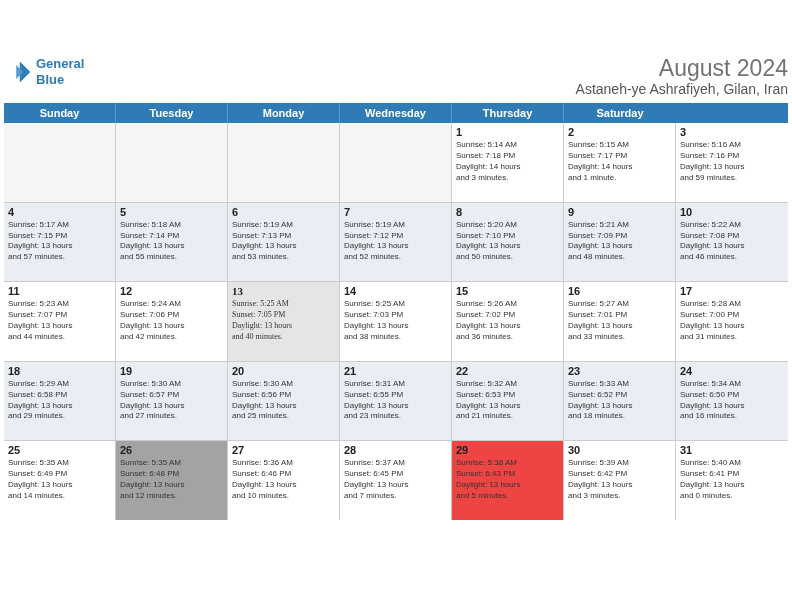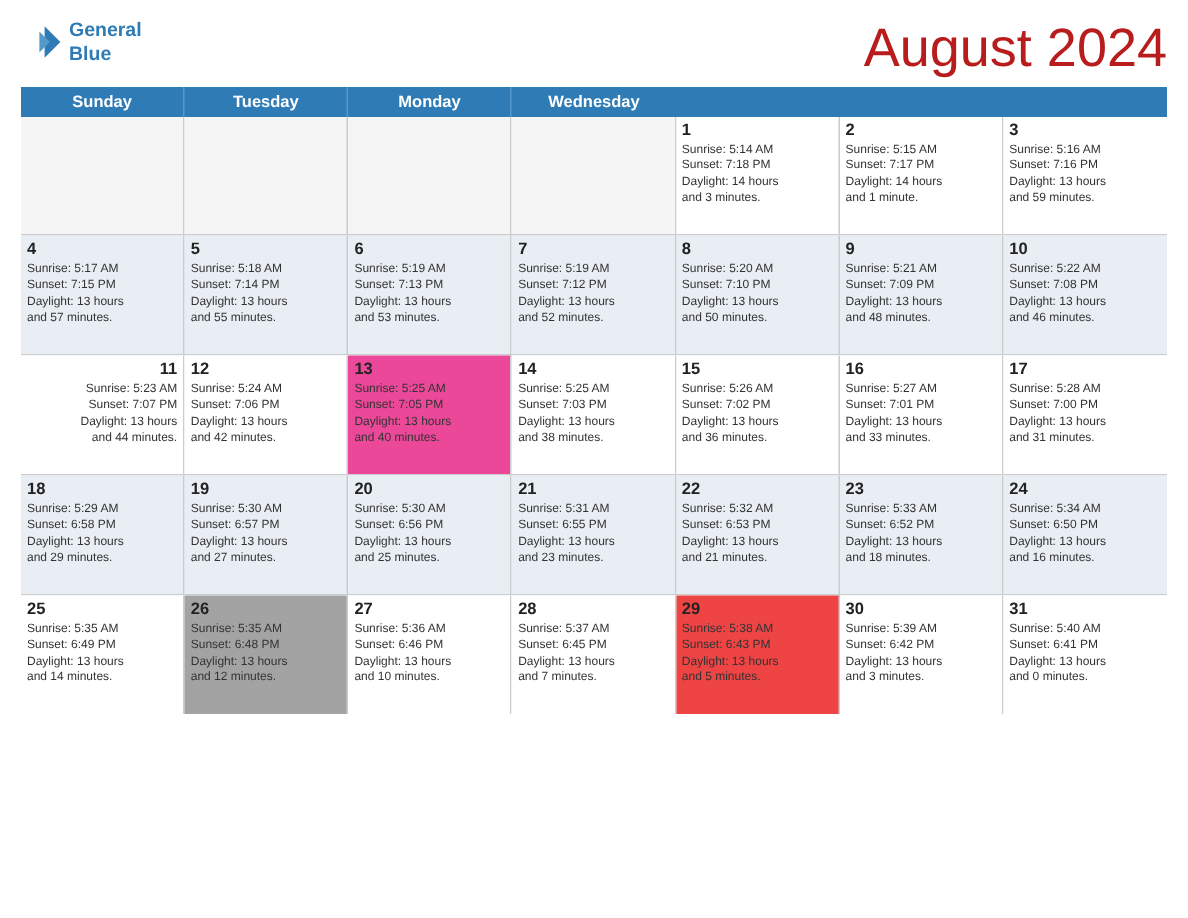--- a/index.html
+++ b/index.html
@@ -6,23 +6,24 @@
     body {
       font-family: Arial, sans-serif;
       background: #fff;
       width: 792px;
       height: 612px;
       overflow: hidden;
     }
     .page {
       width: 792px;
       height: 488px;
-      padding: 12px 14px;
+      padding: 12px 4px;
       display: flex;
       flex-direction: column;
+      margin-top: 44px;
     }
     .header {
       display: flex;
       align-items: flex-start;
       justify-content: space-between;
       margin-bottom: 6px;
     }
     .logo {
       display: flex;
       align-items: center;
@@ -38,23 +39,23 @@
       color: #2e7bb5;
     }
     .logo-icon {
       width: 28px;
       height: 28px;
     }
     .title-block {
       text-align: right;
     }
     .title-block h1 {
-      font-size: 36px;
+      font-size: 23px;
       font-weight: normal;
-      color: #b91c1c;
+      color: #737373;
       line-height: 1.1;
     }
     .title-block h2 {
       font-size: 14px;
       font-weight: normal;
       color: #555;
     }
     .calendar {
       flex: 1;
       display: flex;
@@ -119,29 +120,32 @@
         <polygon points="18,4 30,16 18,28" fill="#2e7bb5"></polygon>
         <polygon points="14,8 22,16 14,24" fill="#5599cc"></polygon>
       </svg>
       <div class="logo-text">
         <span>General</span><br>
         <span style="color:#2e7bb5">Blue</span>
       </div>
     </div>
     <div class="title-block">
       <h1>August 2024</h1>
+      <h2>Astaneh-ye Ashrafiyeh, Gilan, Iran</h2>
     </div>
   </div>
 
   <div class="calendar">
     <div class="cal-header-row">
       <div class="cal-header-cell">Sunday</div>
       <div class="cal-header-cell">Tuesday</div>
       <div class="cal-header-cell">Monday</div>
       <div class="cal-header-cell">Wednesday</div>
+      <div class="cal-header-cell">Thursday</div>
+      <div class="cal-header-cell">Saturday</div>
     </div>
     <div class="cal-body">
     <div class="cal-row" style="background: rgb(255, 255, 255);">
           <div class="cal-cell empty" style="background: rgb(245, 245, 245);"></div>
           <div class="cal-cell empty" style="background: rgb(245, 245, 245);"></div>
           <div class="cal-cell empty" style="background: rgb(245, 245, 245);"></div>
           <div class="cal-cell empty" style="background: rgb(245, 245, 245);"></div>
           <div class="cal-cell" style="background: rgb(255, 255, 255);">
             <div class="day-num">1</div>
             <div class="cell-text">Sunrise: 5:14 AM</div>
@@ -209,35 +213,35 @@
           </div>
           <div class="cal-cell" style="background: rgb(232, 238, 244);">
             <div class="day-num">10</div>
             <div class="cell-text">Sunrise: 5:22 AM</div>
             <div class="cell-text">Sunset: 7:08 PM</div>
             <div class="cell-text">Daylight: 13 hours</div>
             <div class="cell-text">and 46 minutes.</div>
           </div>
         </div>
         <div class="cal-row" style="background: rgb(255, 255, 255);">
-          <div class="cal-cell" style="background: rgb(255, 255, 255); text-align: right;">
+          <div class="cal-cell" style="background: rgb(255, 255, 255);">
             <div class="day-num">11</div>
             <div class="cell-text">Sunrise: 5:23 AM</div>
             <div class="cell-text">Sunset: 7:07 PM</div>
             <div class="cell-text">Daylight: 13 hours</div>
             <div class="cell-text">and 44 minutes.</div>
           </div>
           <div class="cal-cell" style="background: rgb(255, 255, 255);">
             <div class="day-num">12</div>
             <div class="cell-text">Sunrise: 5:24 AM</div>
             <div class="cell-text">Sunset: 7:06 PM</div>
             <div class="cell-text">Daylight: 13 hours</div>
             <div class="cell-text">and 42 minutes.</div>
           </div>
-          <div class="cal-cell" style="background: #ec4899;">
+          <div class="cal-cell" style="background: #e5e5e5; font-family: Liberation Serif, serif;">
             <div class="day-num">13</div>
             <div class="cell-text">Sunrise: 5:25 AM</div>
             <div class="cell-text">Sunset: 7:05 PM</div>
             <div class="cell-text">Daylight: 13 hours</div>
             <div class="cell-text">and 40 minutes.</div>
           </div>
           <div class="cal-cell" style="background: rgb(255, 255, 255);">
             <div class="day-num">14</div>
             <div class="cell-text">Sunrise: 5:25 AM</div>
             <div class="cell-text">Sunset: 7:03 PM</div>

